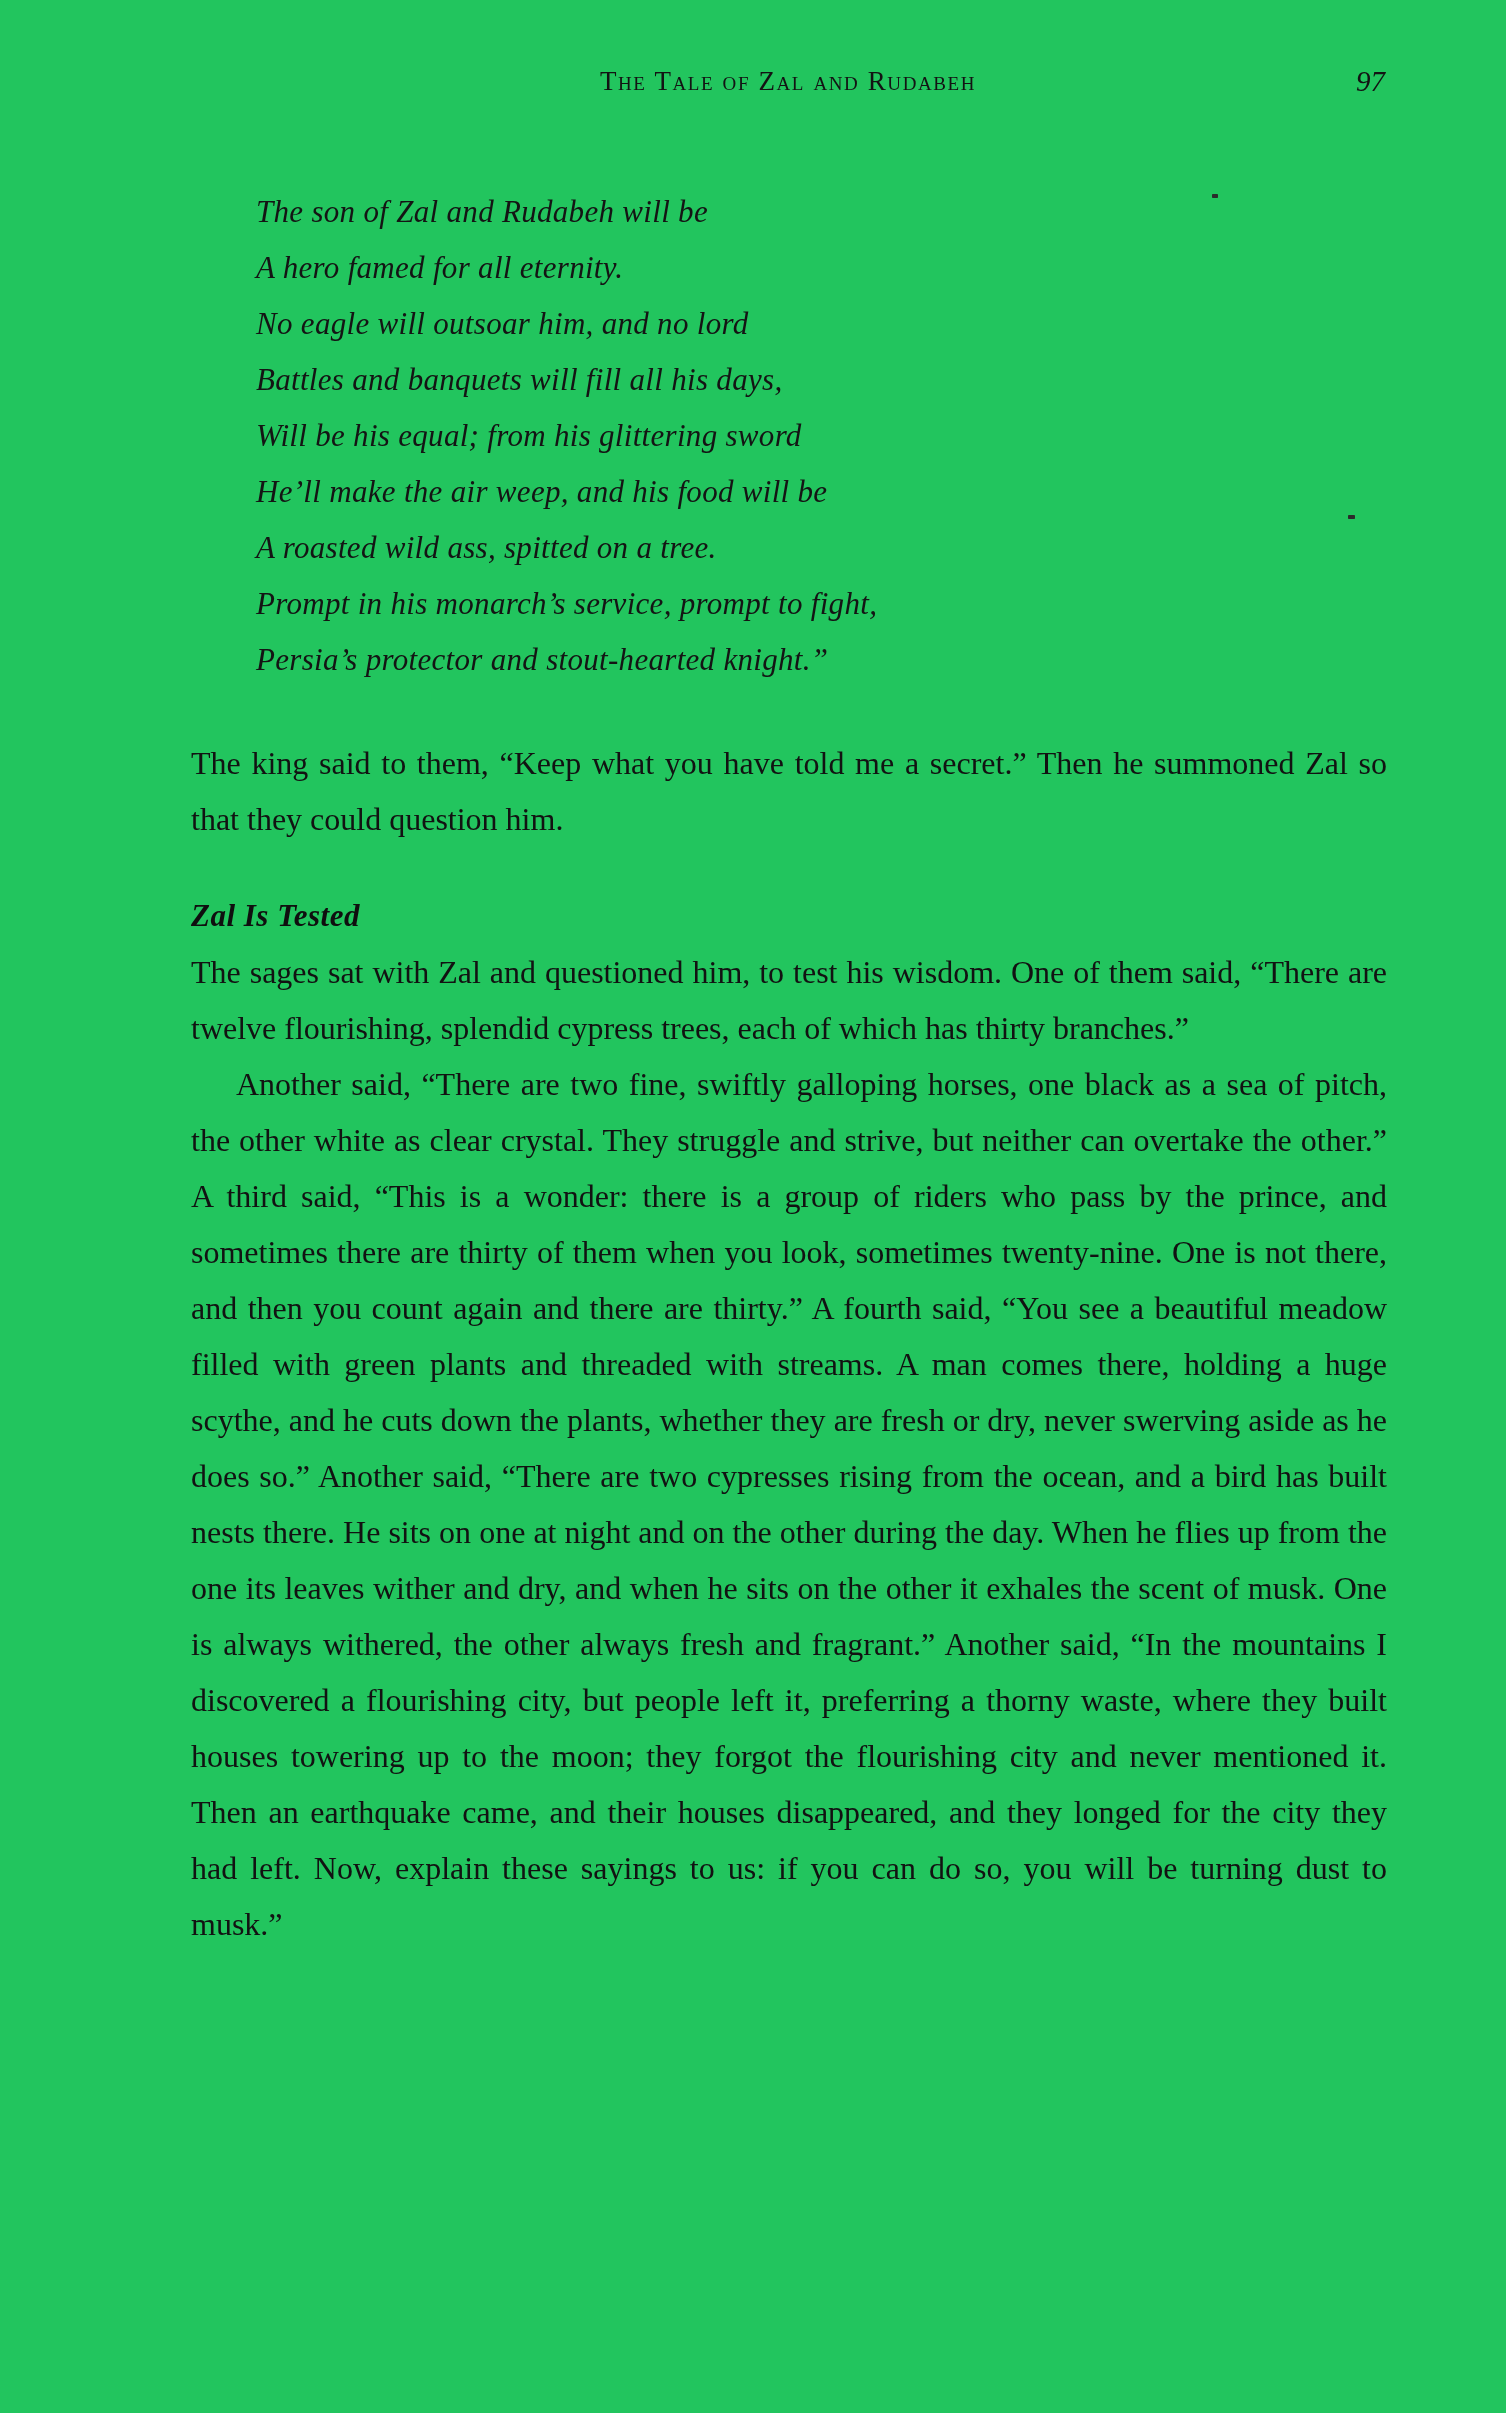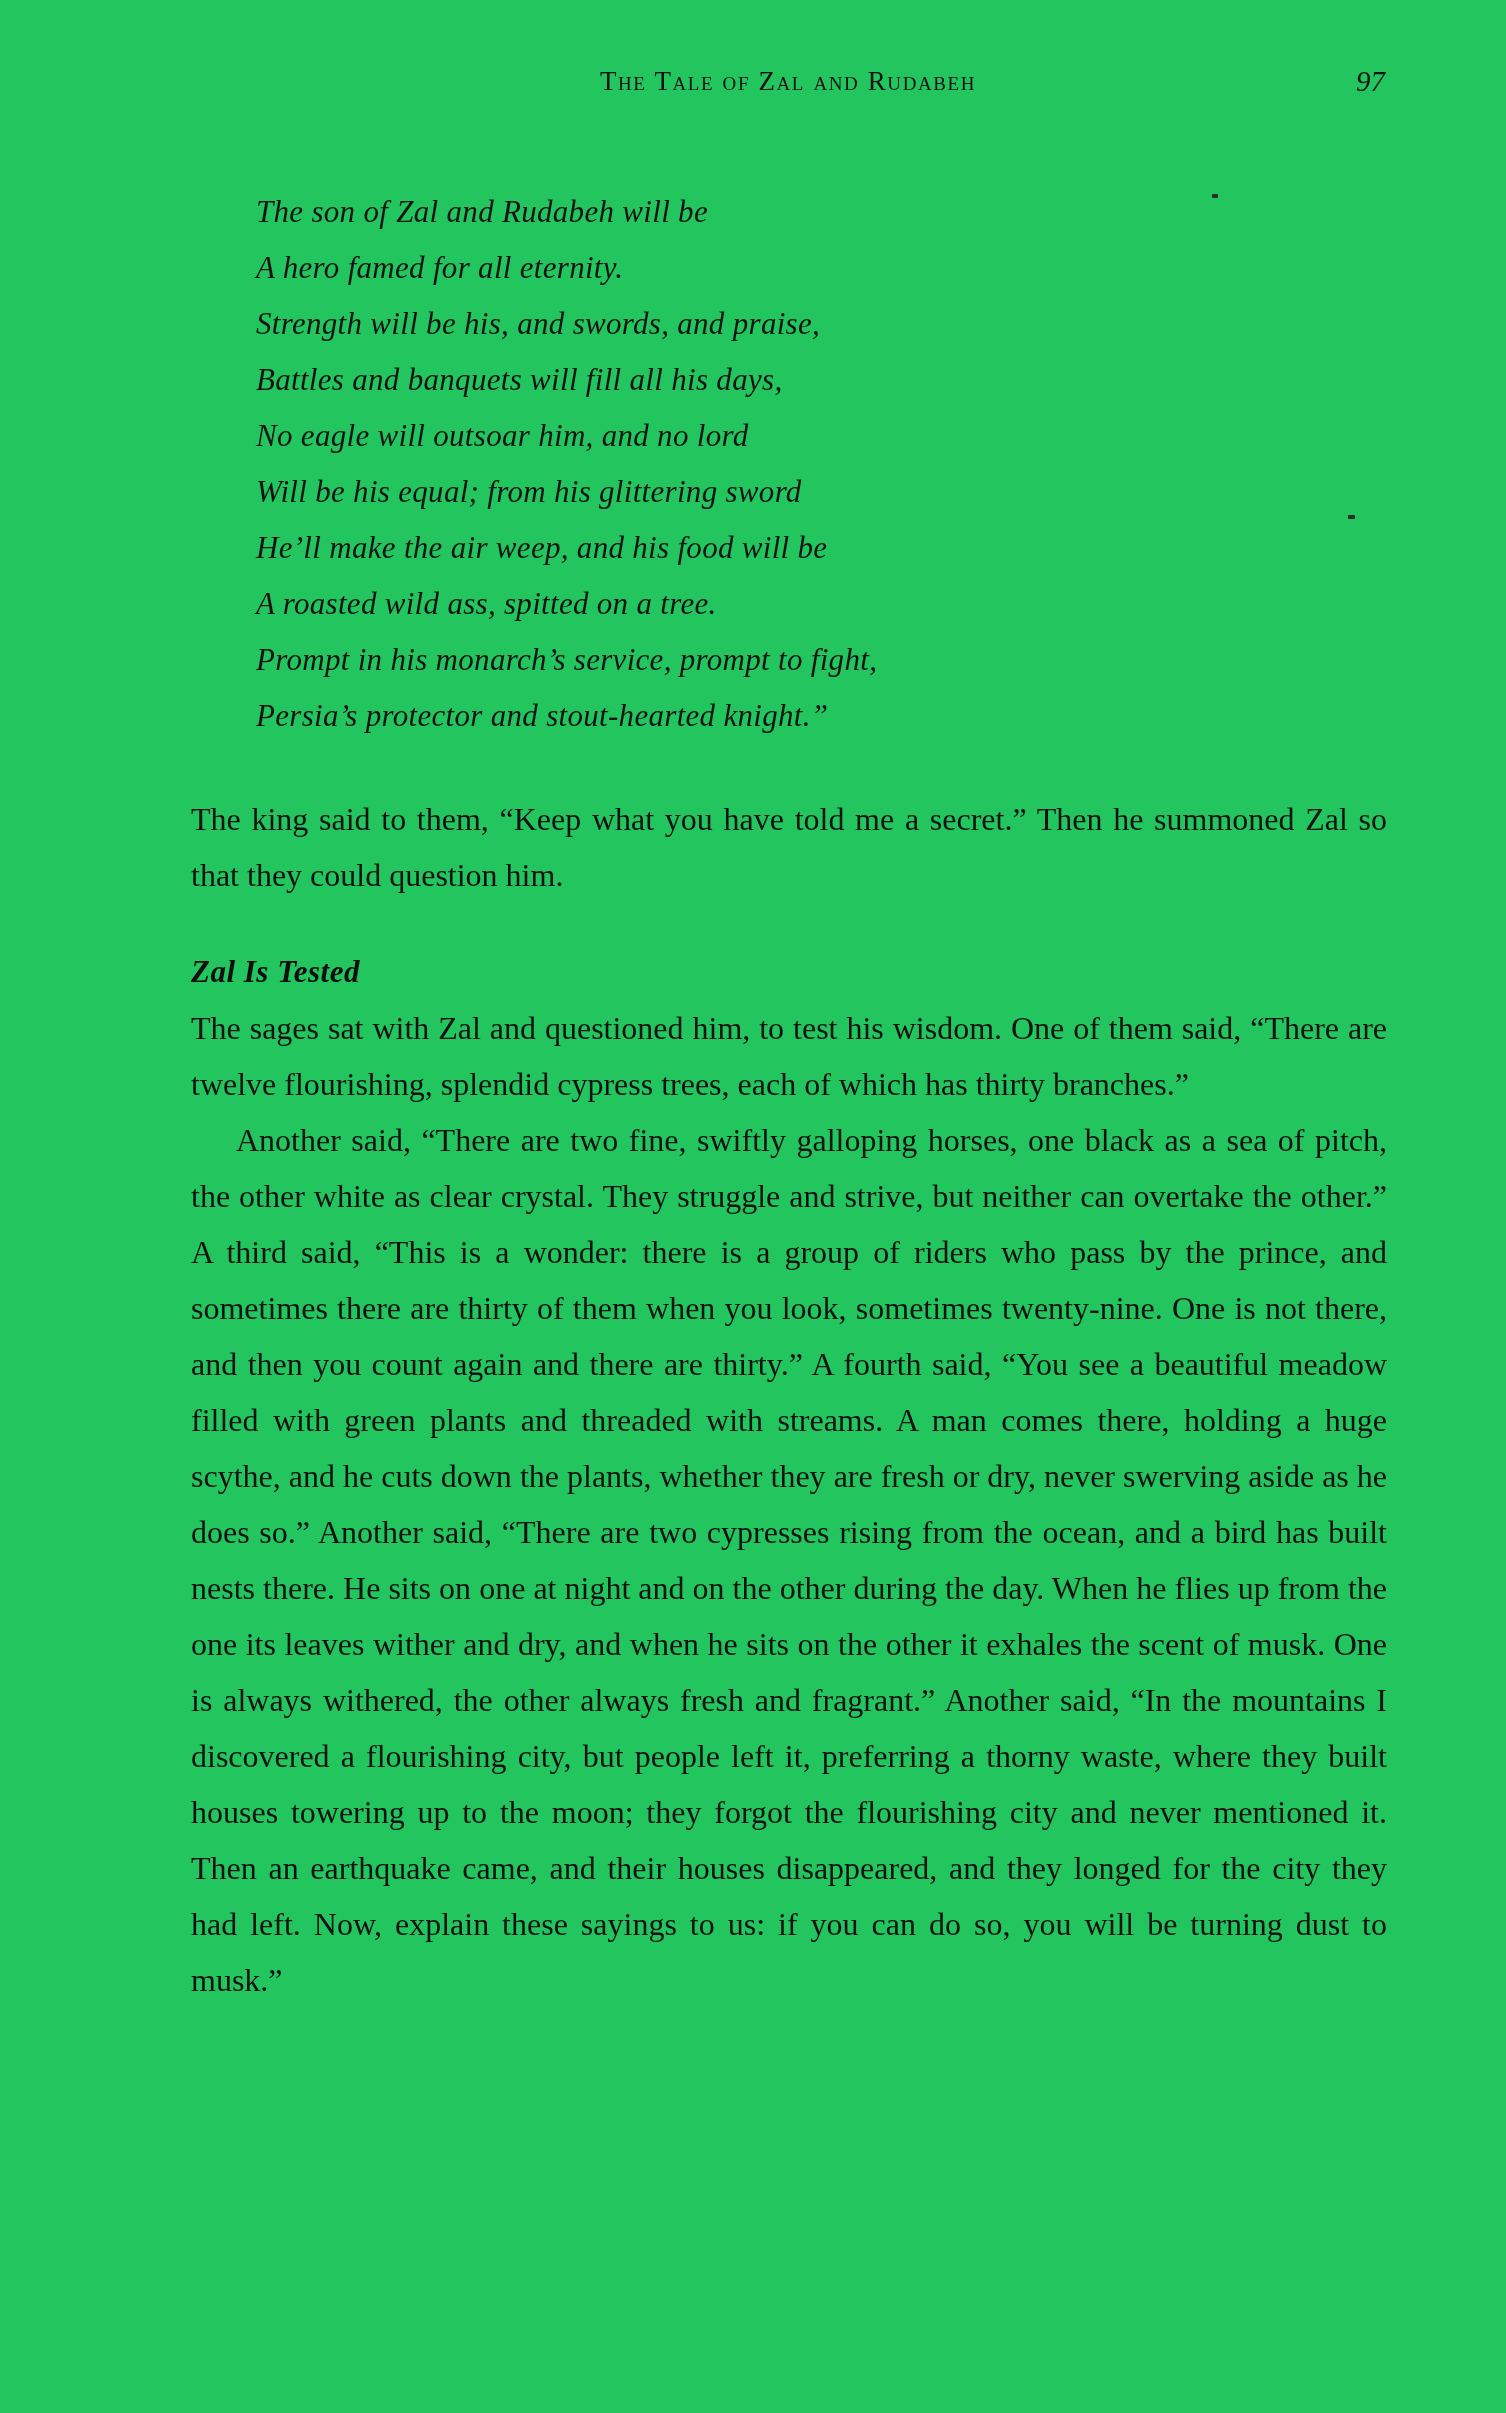--- a/index.html
+++ b/index.html
@@ -125,23 +125,22 @@
   <div class="running-head">
     <div class="running-head-title">The Tale of Zal and Rudabeh</div>
     <div class="running-head-folio">97</div>
   </div>
 
   <div class="text-block">
 
     <div class="verse">
       <div class="verse-line">The son of Zal and Rudabeh will be</div>
       <div class="verse-line">A hero famed for all eternity.</div>
-      <div class="verse-line">Strength will be his, and swords, and praise,</div>
+      <div class="verse-line">No eagle will outsoar him, and no lord</div>
       <div class="verse-line">Battles and banquets will fill all his days,</div>
-      <div class="verse-line">No eagle will outsoar him, and no lord</div>
       <div class="verse-line">Will be his equal; from his glittering sword</div>
       <div class="verse-line">He’ll make the air weep, and his food will be</div>
       <div class="verse-line">A roasted wild ass, spitted on a tree.</div>
       <div class="verse-line">Prompt in his monarch’s service, prompt to fight,</div>
       <div class="verse-line">Persia’s protector and stout-hearted knight.”</div>
     </div>
 
     <p class="prose after-verse">The king said to them, “Keep what you have told me a secret.” Then he summoned Zal so that they could question him.</p>
 
     <h2 class="section-heading">Zal Is Tested</h2>

